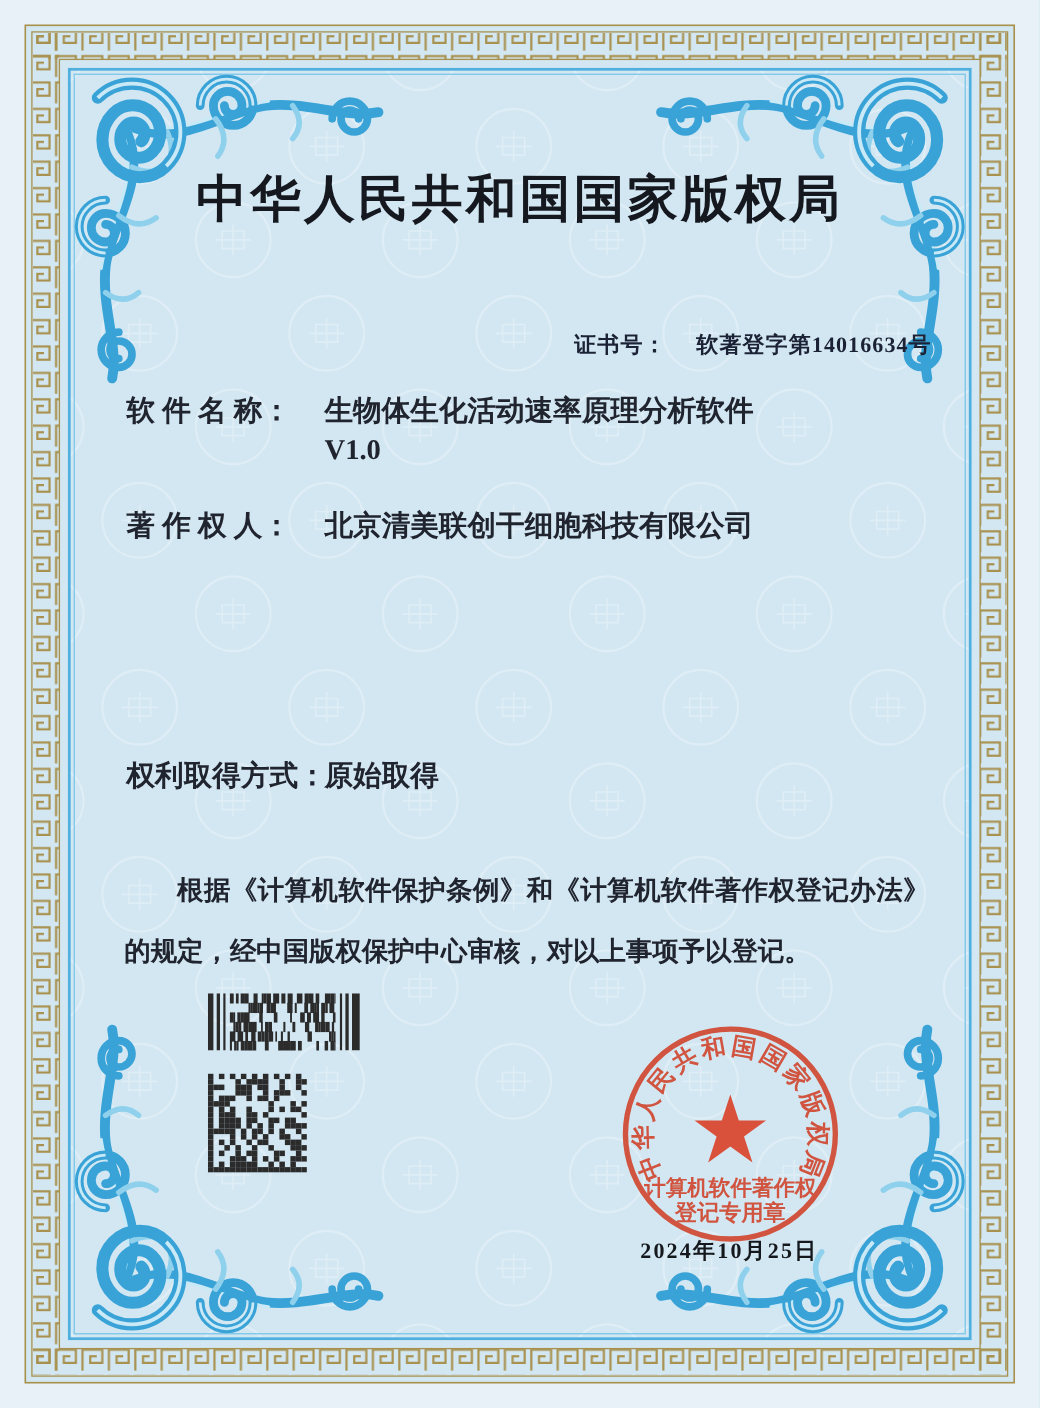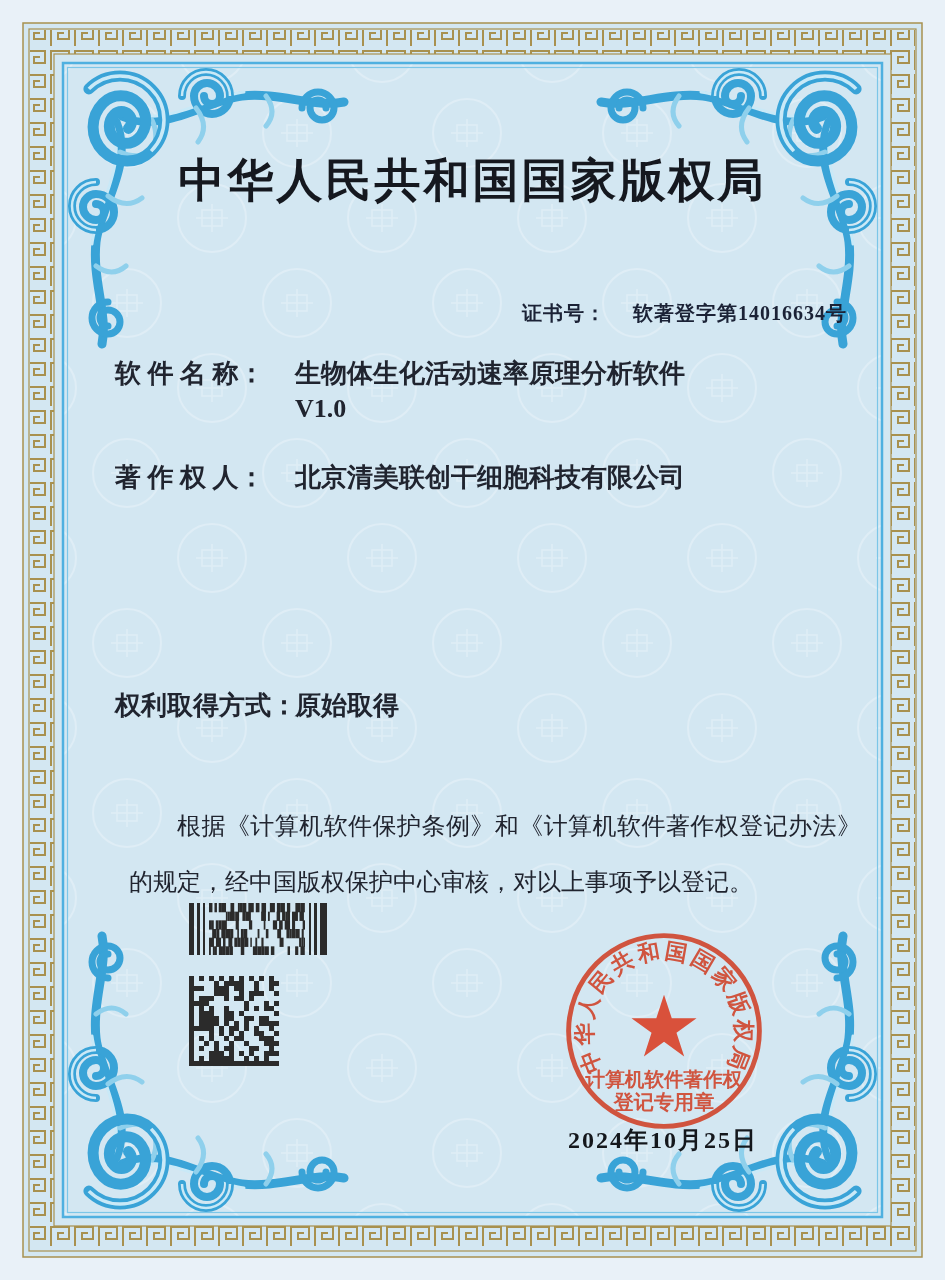--- a/index.html
+++ b/index.html
@@ -15,28 +15,28 @@
   .certno .lbl{margin-right:27px;}
   .row{position:absolute;left:115px;font-size:26px;font-weight:700;color:#20242f;}
   .row .lbl{display:inline-block;width:180px;white-space:pre;}
   .row .val{white-space:pre;}
   .r-soft{top:356px;}
   .r-ver{top:394px;left:295px;font-weight:700;}
   .r-owner{top:460px;}
   .r-acq{top:640px;margin-top:48px;}
   .r-scope{top:671px;}
   .r-reg{top:722px;}
-  .statement{position:absolute;left:113px;top:782px;width:732px;margin:16px;
-    font-size:24px;font-weight:400;color:#20242f;line-height:56px;text-indent:48px;text-align:justify;}
+  .statement{position:absolute;left:113px;top:782px;width:732px;margin:0;
+    font-size:24px;font-weight:700;color:#20242f;line-height:56px;text-indent:48px;text-align:justify;}
   .codes svg{position:absolute;}
   #barcode{left:189px;top:903px;}
   #qrcode{left:189px;top:976px;}
   .sealwrap{position:absolute;left:558px;top:925px;width:212px;height:212px;opacity:.9;}
   .date{position:absolute;left:497px;top:1124px;width:332px;text-align:center;
-    font-size:24px;font-weight:700;color:#14171c;letter-spacing:2px;}
+    font-size:20px;font-weight:700;color:#14171c;letter-spacing:2px;}
 </style>
 </head>
 <body>
 
 <div class="page">
 
   <svg class="frame" width="945" height="1280" viewBox="0 0 945 1280">
     <defs>
       <pattern id="meander" width="24" height="24" patternUnits="userSpaceOnUse">
         <path d="M3,22 V3 H21 V15 H10 V9 H16" fill="none" stroke="#a8914f" stroke-width="2"></path>

